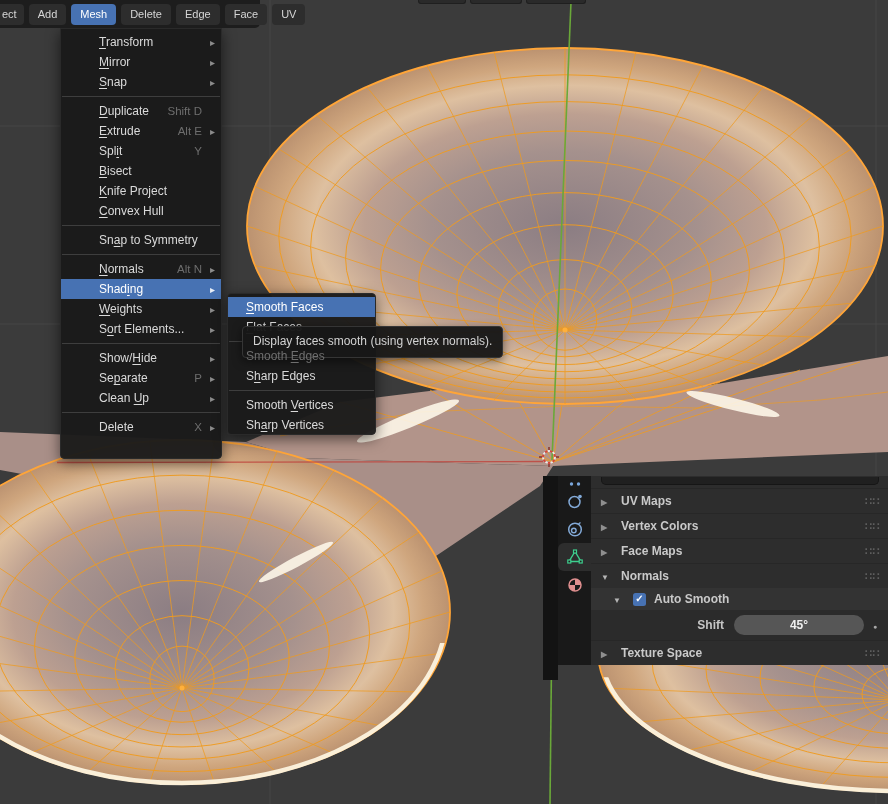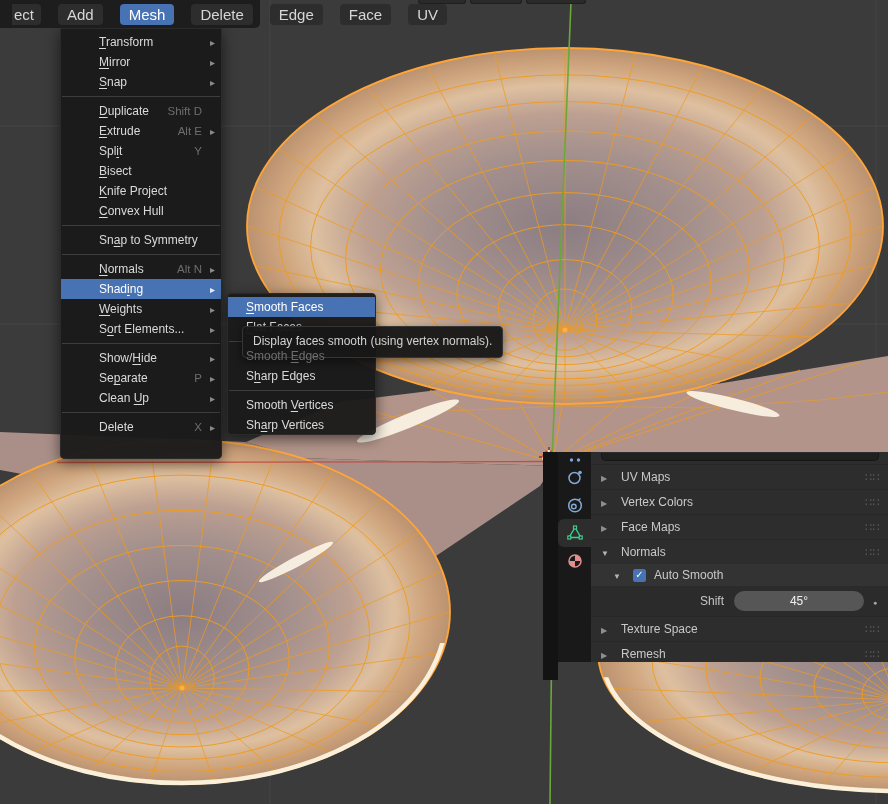--- a/index.html
+++ b/index.html
@@ -4,21 +4,21 @@
 <style>
   html,body{margin:0;padding:0;background:#222;}
   .root{position:relative;width:888px;height:804px;overflow:hidden;background:#3b3b3b;
         font-family:"Liberation Sans",sans-serif;-webkit-font-smoothing:antialiased;}
   svg.vp{position:absolute;left:0;top:0;}
 
   
   .topbar{position:absolute;left:0;top:0;width:260px;height:28px;background:#1d1d1d;
           border-radius:0 0 5px 0;display:flex;align-items:center;gap:5px;z-index:20;}
   .tb-btn{height:21px;line-height:21px;padding:0 9px;border-radius:4px;background:#2d2d2d;
-          color:#d6d6d6;font-size:15px;cursor:default;margin-left:12px;}
+          color:#d6d6d6;font-size:11px;cursor:default;}
   .tb-btn.cut{border-radius:0 4px 4px 0;padding:0 7px 0 2px;}
   .tb-btn.active{background:#4772b3;color:#ffffff;}
   .ghost-tab{position:absolute;top:0;height:3px;background:#2a2a2a;border:1px solid #1f1f1f;
              border-top:none;border-radius:0 0 3px 3px;z-index:5;}
 
   
   .menu-panel{position:absolute;background:rgba(26,26,26,0.96);box-shadow:0 4px 14px rgba(0,0,0,.55);
               border:1px solid #2a2a2a;box-sizing:border-box;padding:3px 0;border-radius:0 0 4px 4px;}
   #mesh-menu{left:60px;top:28px;width:162px;height:431px;}
   #shading-submenu{left:227px;top:293px;width:149px;height:142px;border-radius:4px;}
@@ -34,22 +34,22 @@
   .menu-row.dim{color:#6f6f6f;position:relative;z-index:60;}
   .menu-sep{height:1px;background:#3e3e3e;margin:4px 1px;}
 
   
   .tooltip{position:absolute;left:242px;top:326px;height:30px;line-height:28px;z-index:40;
            background:rgba(23,23,23,0.96);border:1px solid #353535;border-radius:4px;
            padding:0 10px;color:#d2d2d2;font-size:12px;white-space:nowrap;
            box-shadow:0 3px 10px rgba(0,0,0,.5);}
 
   
-  .props{position:absolute;left:543px;top:452px;width:345px;height:210px;display:flex;
-         overflow:hidden;z-index:15;}
+  .props{position:absolute;left:543px;top:476px;width:345px;height:189px;display:flex;
+         overflow:hidden;z-index:15;font-weight:bold;}
   .pstrip{width:15px;background:#131313;}
   .strip-ext{position:absolute;left:543px;top:662px;width:15px;height:18px;background:#131313;z-index:14;}
   .ptabs{width:33px;background:#191919;display:flex;flex-direction:column;}
   .tabcell{height:28px;display:flex;align-items:center;justify-content:center;}
   .tabcell.partial{height:11px;overflow:hidden;align-items:flex-end;}
   .tabcell.active{background:#2d2d2d;border-radius:6px 0 0 6px;}
   .pcontent{flex:1;background:#2d2d2d;color:#c9c9c9;font-size:12px;}
   .partial-field{height:7px;margin:1px 9px 3px 10px;background:#202020;border:1px solid #161616;
                  border-top:none;border-radius:0 0 5px 5px;}
   .sec{height:24px;display:flex;align-items:center;padding:0 8px 0 10px;border-top:1px solid #272727;}

